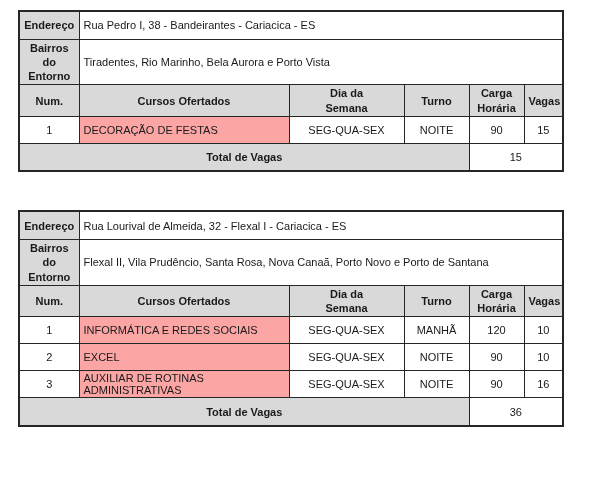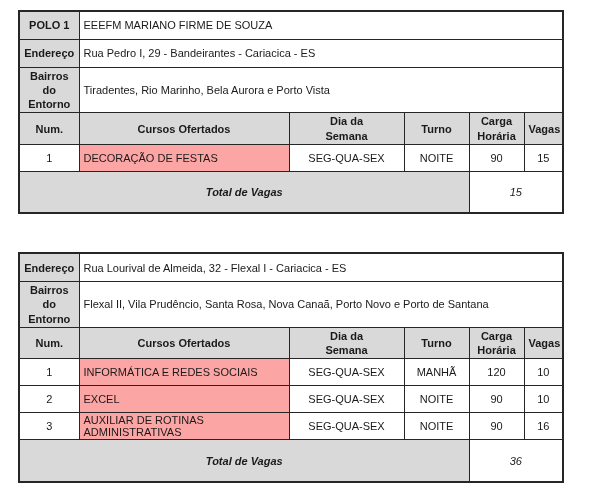--- a/index.html
+++ b/index.html
@@ -32,21 +32,21 @@
   .val {
     background: #ffffff;
     text-align: left;
     padding-left: 8px;
   }
   .wrap2 { white-space: pre-line; line-height: 1.3; }
   tr.info-row { height: 28px; }
   tr.bairros-row { height: 39px; padding-left: 40px; }
   tr.head-row { height: 26px; margin-left: 36px; }
   tr.course-row { height: 27px; }
-  tr.total-row { height: 42px; font-style: italic; }
+  tr.total-row { height: 28px; }
   th.colhead {
     font-weight: bold;
     text-align: center;
     background: #d9d9d9;
   }
   td.center { text-align: center; background: #ffffff; }
   td.course-name { background: #fca5a5; text-align: left; padding-left: 6px; }
   td.total-label {
     font-weight: bold;
     text-align: center;
@@ -62,27 +62,23 @@
   <table class="polo">
     <colgroup>
       <col style="width:60px">
         <col style="width:210px">
         <col style="width:115px">
       <col style="width:65px">
         <col style="width:55px">
         <col style="width:39px">
     </colgroup>
     <tbody>
-        <tr class="info-row">
-      <td class="shade lbl">POLO 1</td>
-      <td class="val" colspan="5">EEEFM MARIANO FIRME DE SOUZA</td>
-    </tr>
     <tr class="info-row">
       <td class="shade lbl">Endereço</td>
-      <td class="val" colspan="5">Rua Pedro I, 29 - Bandeirantes - Cariacica - ES</td>
+      <td class="val" colspan="5">Rua Pedro I, 38 - Bandeirantes - Cariacica - ES</td>
     </tr>
     <tr class="bairros-row">
       <td class="shade lbl wrap2">Bairros do
 Entorno</td>
       <td class="val" colspan="5">Tiradentes, Rio Marinho, Bela Aurora e Porto Vista</td>
     </tr>
     <tr class="head-row">
       <th class="colhead">Num.</th>
       <th class="colhead">Cursos Ofertados</th>
       <th class="colhead wrap2">Dia da

